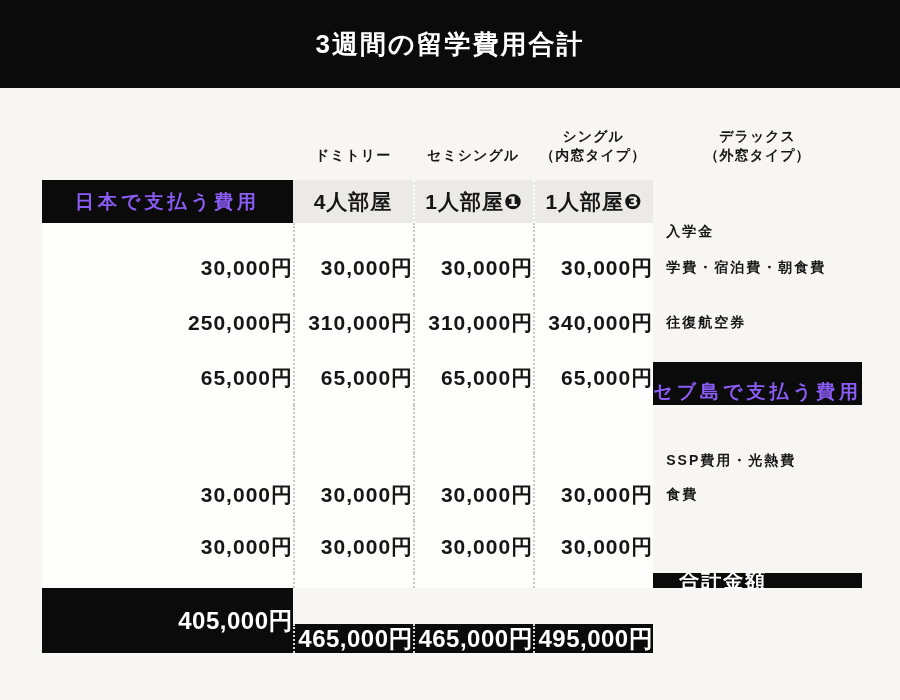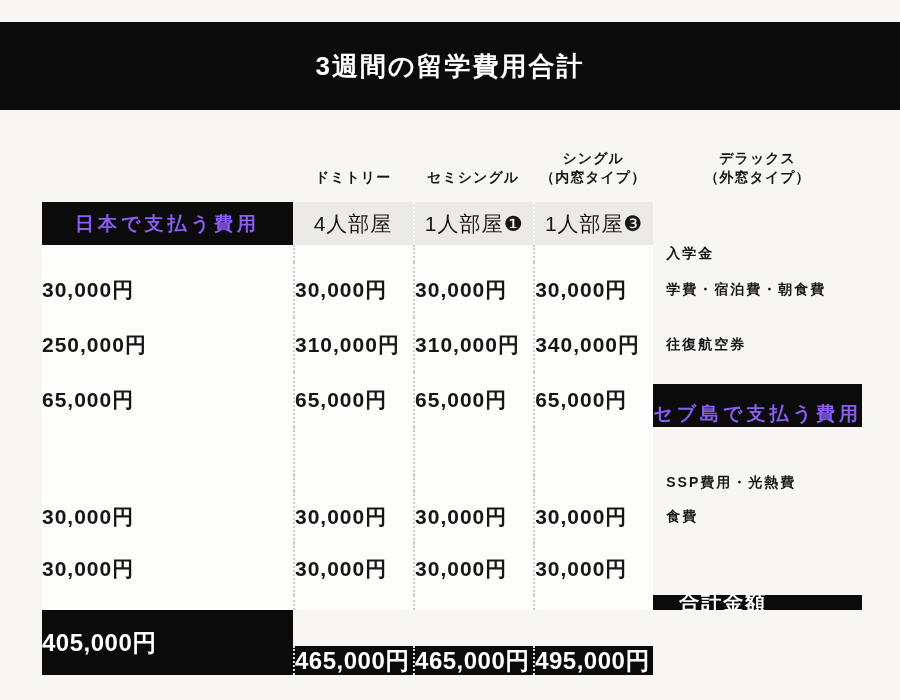--- a/index.html
+++ b/index.html
@@ -9,21 +9,21 @@
     font-family: "Liberation Sans", "DejaVu Sans", sans-serif;
     color: #161616;
     overflow: hidden;
   }
   .page { width: 900px; height: 700px; position: relative; }
 
   
   .titlebar {
     height: 88px; width: 100%;
     background: #0b0b0b;
-    display: flex; align-items: center; justify-content: center; margin-top: 22px;
+    display: flex; align-items: center; justify-content: center;
   }
   .titlebar h1 {
     color: #ffffff; font-size: 26px; font-weight: bold; letter-spacing: 2px;
   }
 
   
   .table {
     margin: 0 38px 0 42px;
     display: grid;
     grid-template-columns: 251px 1fr 1fr 1fr 1fr;
@@ -42,40 +42,40 @@
   }
 
   
   .dc { background: #fdfdfc; }
   .sep { border-left: 2px dotted #cbcac6; }
 
   
   .band { background: #ebeae7; justify-content: center; }
   .band.sep { border-left-color: #ffffff; }
   .band .room {
-    font-size: 21px; font-weight: normal; letter-spacing: 1px; white-space: nowrap;
+    font-size: 21px; font-weight: bold; letter-spacing: 1px; white-space: nowrap;
   }
 
   
   .badge-cell { background: #0b0b0b; }
   .badge-cell-wrap { display: flex; flex-direction: column; justify-content: flex-end; }
   .badge-inner {
     height: 43px; background: #0b0b0b;
     display: flex; align-items: flex-end; justify-content: center;
   }
   .badge-text {
     color: #8b5cf6; font-size: 19px; font-weight: bold; letter-spacing: 4px; white-space: nowrap;
   }
 
   
   .rowlabel {
     padding-left: 13px; font-size: 14px; font-weight: bold; letter-spacing: 2px;
     white-space: nowrap;
   }
-  .val { justify-content: flex-start; }
+  .val { justify-content: flex-end; }
   .val span {
     font-size: 21px; font-weight: bold; letter-spacing: 1px; white-space: nowrap;
   }
 
   
   .total { background: #0b0b0b; }
   .total.sep { border-left: 2px dotted rgba(255,255,255,0.85); margin-top: 36px; }
   .total-label {
     padding-left: 26px; color: #ffffff; font-size: 20px; font-weight: bold; letter-spacing: 2px;
   }

